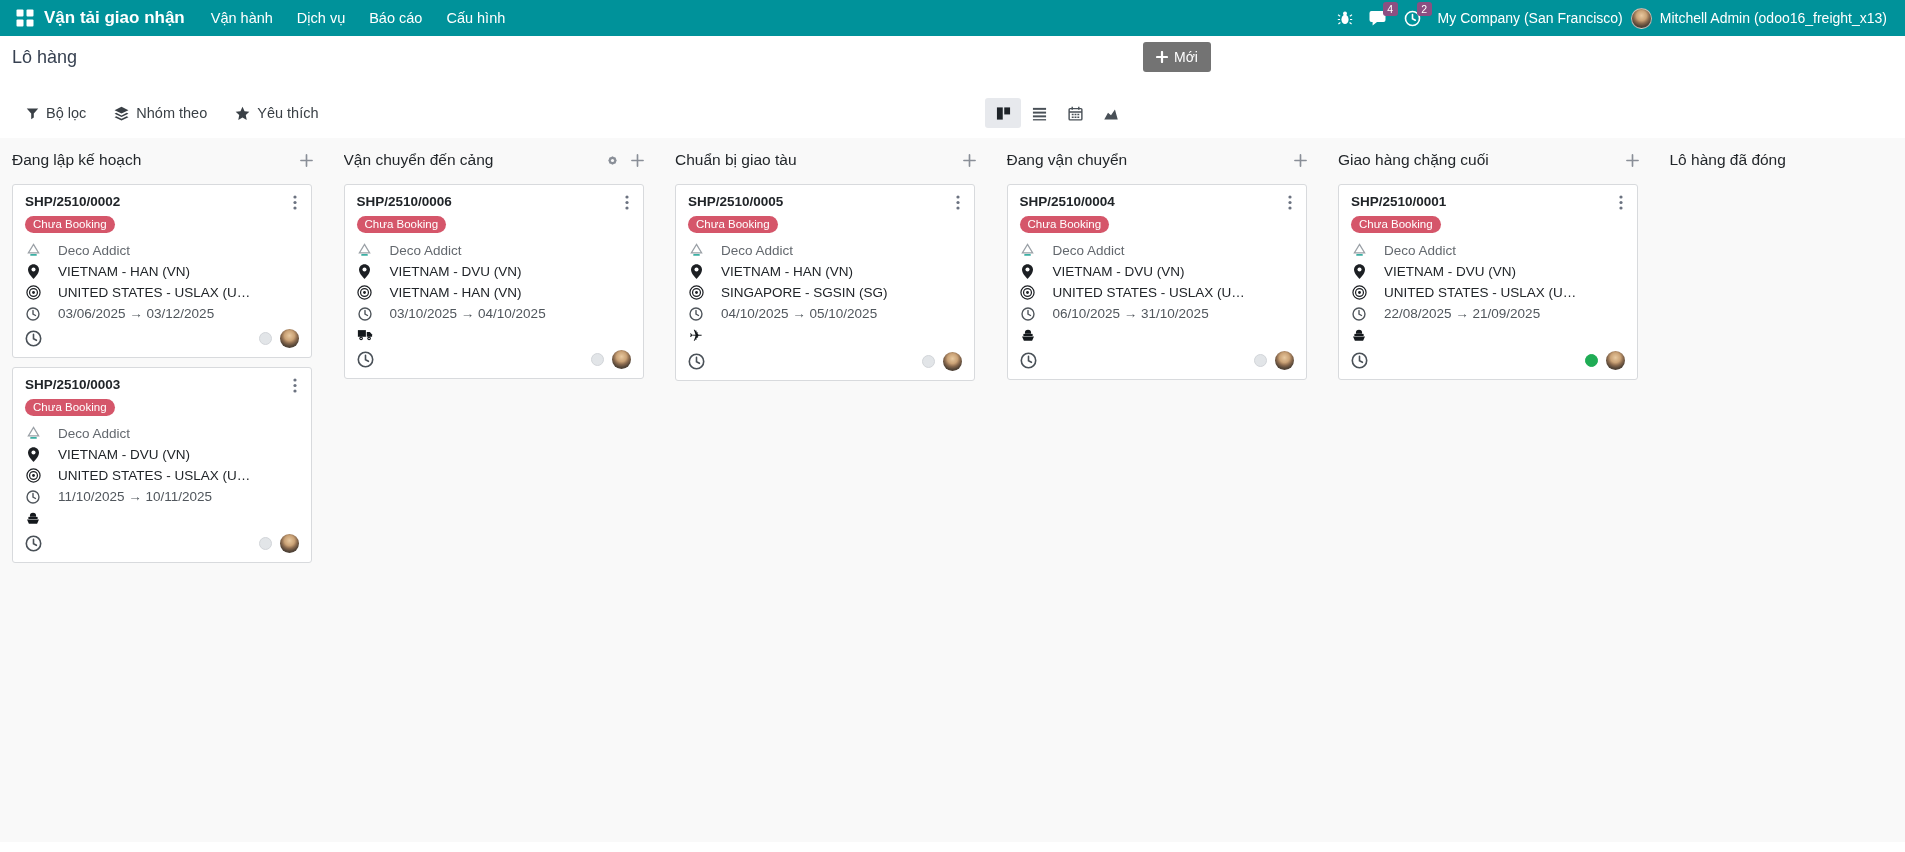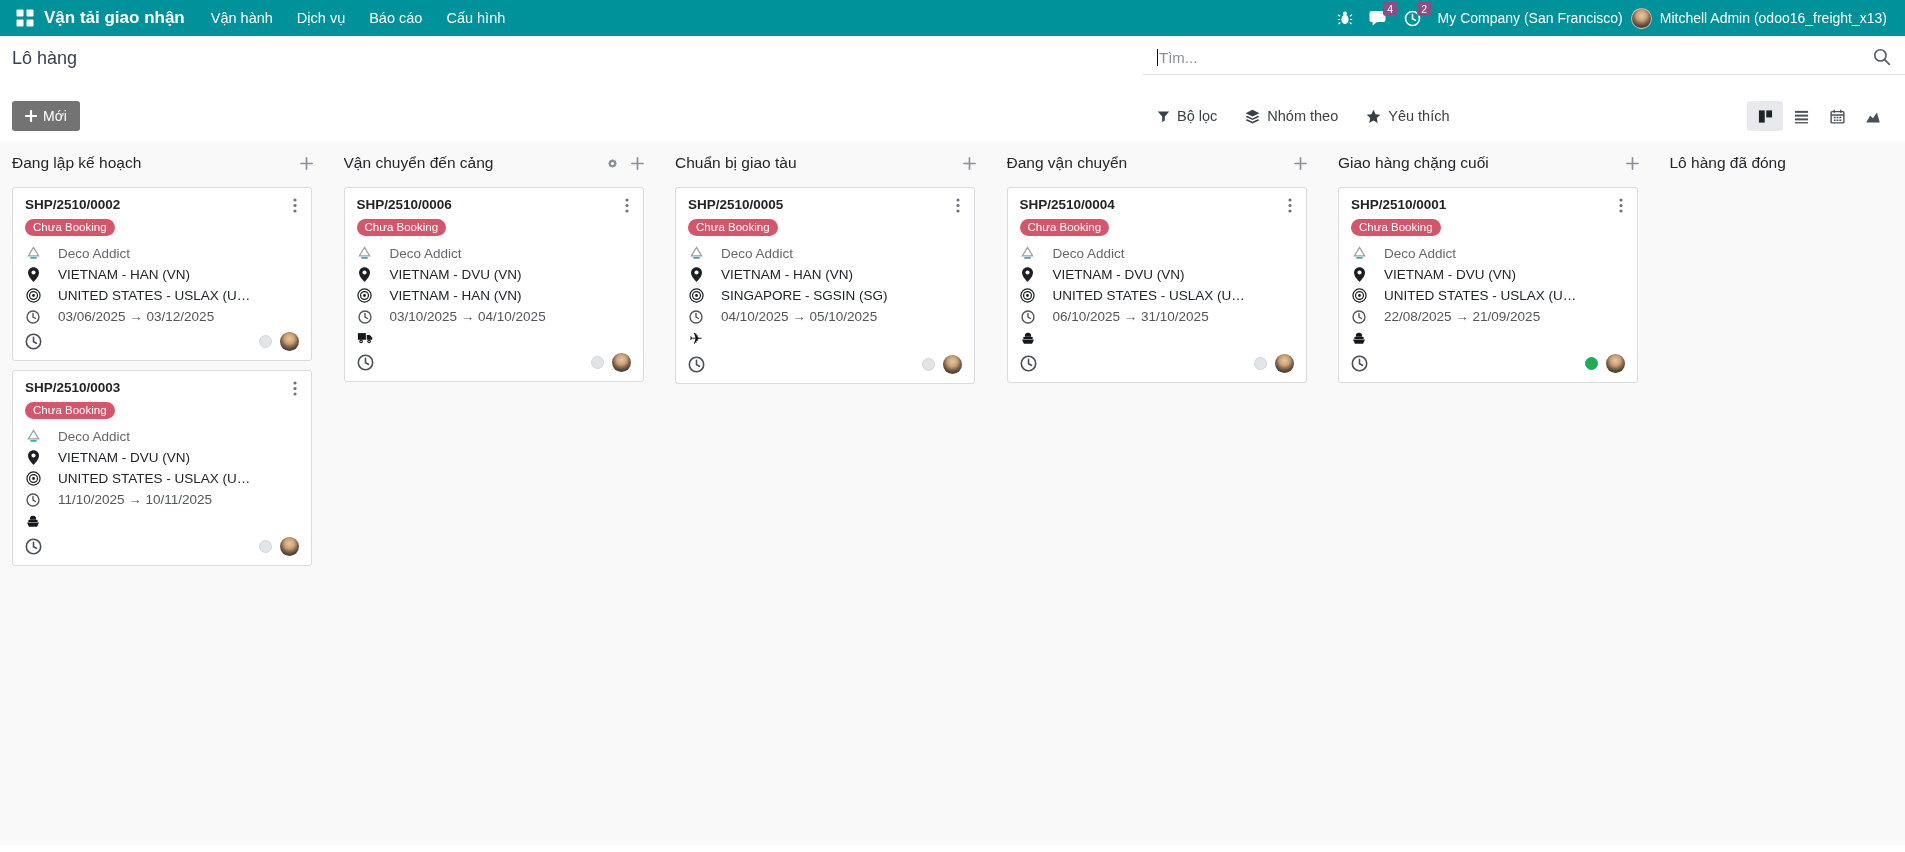--- a/index.html
+++ b/index.html
@@ -126,30 +126,20 @@
     <span class="nav-badge">2</span>
   </div>
   <div class="nav-company">My Company (San Francisco)</div>
   <div class="nav-avatar"></div>
   <div class="nav-user">Mitchell Admin (odoo16_freight_x13)</div>
 </div>
 
 <div class="control-panel">
   <div class="cp-title">Lô hàng</div>
 
-  <div class="cp-search">
-    <span class="caret"></span>
-    <span class="placeholder">Tìm...</span>
-    <span>
-      <svg width="18" height="18" viewBox="0 0 18 18" fill="none" stroke="#555b61" stroke-width="1.6">
-        <circle cx="7.4" cy="7.4" r="5.6"></circle>
-          <path d="M11.6 11.6 L16.4 16.4" stroke-linecap="round"></path>
-      </svg>
-    </span>
-  </div>
 
   <div class="cp-row2-left">
     <button class="btn-new">
       <span>
         <svg width="12" height="12" viewBox="0 0 12 12" stroke="#fff" stroke-width="2.2" stroke-linecap="round">
           <path d="M6 1v10M1 6h10"></path>
         </svg>
       </span>
       <span>Mới</span>
     </button>

